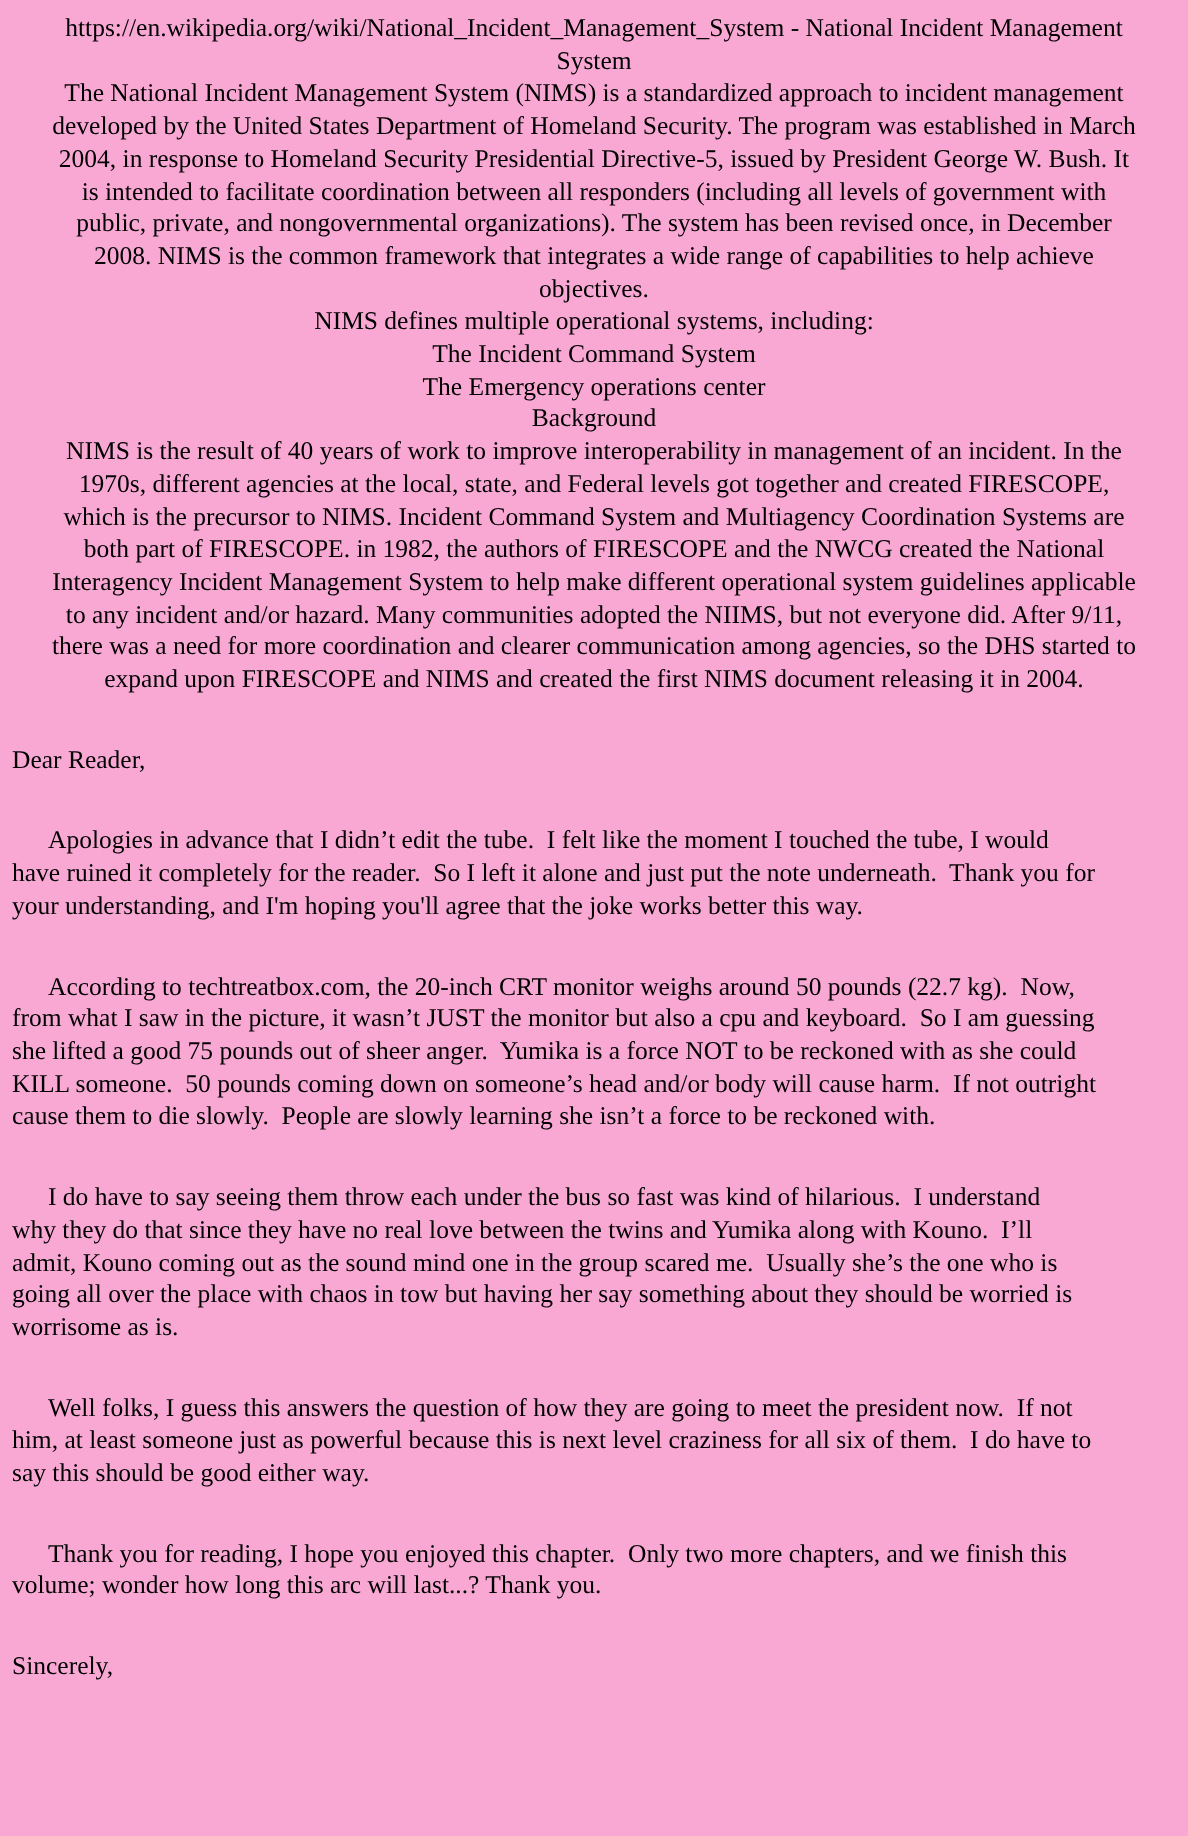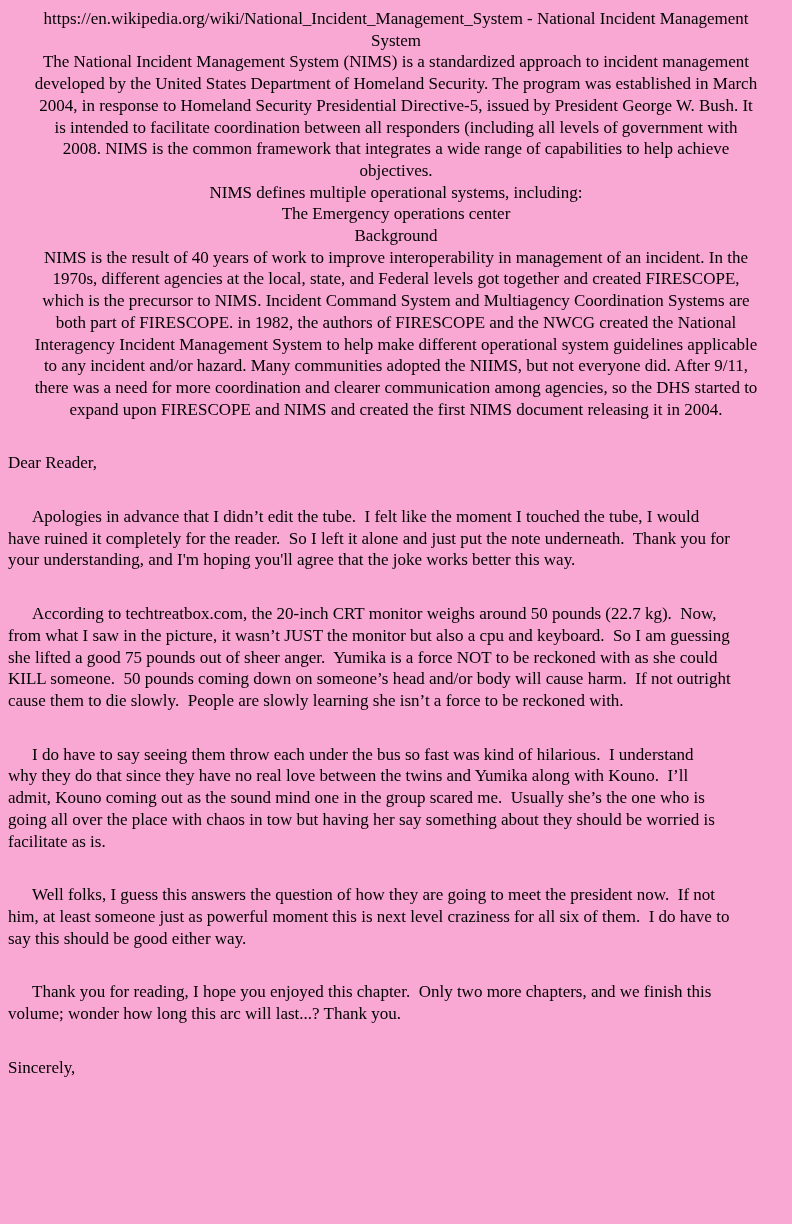--- a/index.html
+++ b/index.html
@@ -32,23 +32,25 @@
 
 <div class="page">
   <div>
       <div class="block center">
         <div class="line">https://en.wikipedia.org/wiki/National_Incident_Management_System - National Incident Management</div>
         <div class="line">System</div>
         <div class="line">The National Incident Management System (NIMS) is a standardized approach to incident management</div>
         <div class="line">developed by the United States Department of Homeland Security. The program was established in March</div>
         <div class="line">2004, in response to Homeland Security Presidential Directive-5, issued by President George W. Bush. It</div>
         <div class="line">is intended to facilitate coordination between all responders (including all levels of government with</div>
+        <div class="line">public, private, and nongovernmental organizations). The system has been revised once, in December</div>
         <div class="line">2008. NIMS is the common framework that integrates a wide range of capabilities to help achieve</div>
         <div class="line">objectives.</div>
         <div class="line">NIMS defines multiple operational systems, including:</div>
+        <div class="line">The Incident Command System</div>
         <div class="line">The Emergency operations center</div>
         <div class="line">Background</div>
         <div class="line">NIMS is the result of 40 years of work to improve interoperability in management of an incident. In the</div>
         <div class="line">1970s, different agencies at the local, state, and Federal levels got together and created FIRESCOPE,</div>
         <div class="line">which is the precursor to NIMS. Incident Command System and Multiagency Coordination Systems are</div>
         <div class="line">both part of FIRESCOPE. in 1982, the authors of FIRESCOPE and the NWCG created the National</div>
         <div class="line">Interagency Incident Management System to help make different operational system guidelines applicable</div>
         <div class="line">to any incident and/or hazard. Many communities adopted the NIIMS, but not everyone did. After 9/11,</div>
         <div class="line">there was a need for more coordination and clearer communication among agencies, so the DHS started to</div>
         <div class="line">expand upon FIRESCOPE and NIMS and created the first NIMS document releasing it in 2004.</div>
@@ -66,25 +68,25 @@
         <div class="line">from what I saw in the picture, it wasn’t JUST the monitor but also a cpu and keyboard.  So I am guessing</div>
         <div class="line">she lifted a good 75 pounds out of sheer anger.  Yumika is a force NOT to be reckoned with as she could</div>
         <div class="line">KILL someone.  50 pounds coming down on someone’s head and/or body will cause harm.  If not outright</div>
         <div class="line">cause them to die slowly.  People are slowly learning she isn’t a force to be reckoned with.</div>
       </div>
       <div class="block">
         <div class="line indent">I do have to say seeing them throw each under the bus so fast was kind of hilarious.  I understand</div>
         <div class="line">why they do that since they have no real love between the twins and Yumika along with Kouno.  I’ll</div>
         <div class="line">admit, Kouno coming out as the sound mind one in the group scared me.  Usually she’s the one who is</div>
         <div class="line">going all over the place with chaos in tow but having her say something about they should be worried is</div>
-        <div class="line">facilitate as is.</div>
+        <div class="line">worrisome as is.</div>
       </div>
       <div class="block">
         <div class="line indent">Well folks, I guess this answers the question of how they are going to meet the president now.  If not</div>
-        <div class="line">him, at least someone just as powerful moment this is next level craziness for all six of them.  I do have to</div>
+        <div class="line">him, at least someone just as powerful because this is next level craziness for all six of them.  I do have to</div>
         <div class="line">say this should be good either way.</div>
       </div>
       <div class="block">
         <div class="line indent">Thank you for reading, I hope you enjoyed this chapter.  Only two more chapters, and we finish this</div>
         <div class="line">volume; wonder how long this arc will last...? Thank you.</div>
       </div>
       <div class="block">
         <div class="line">Sincerely,</div>
       </div>
     </div>

